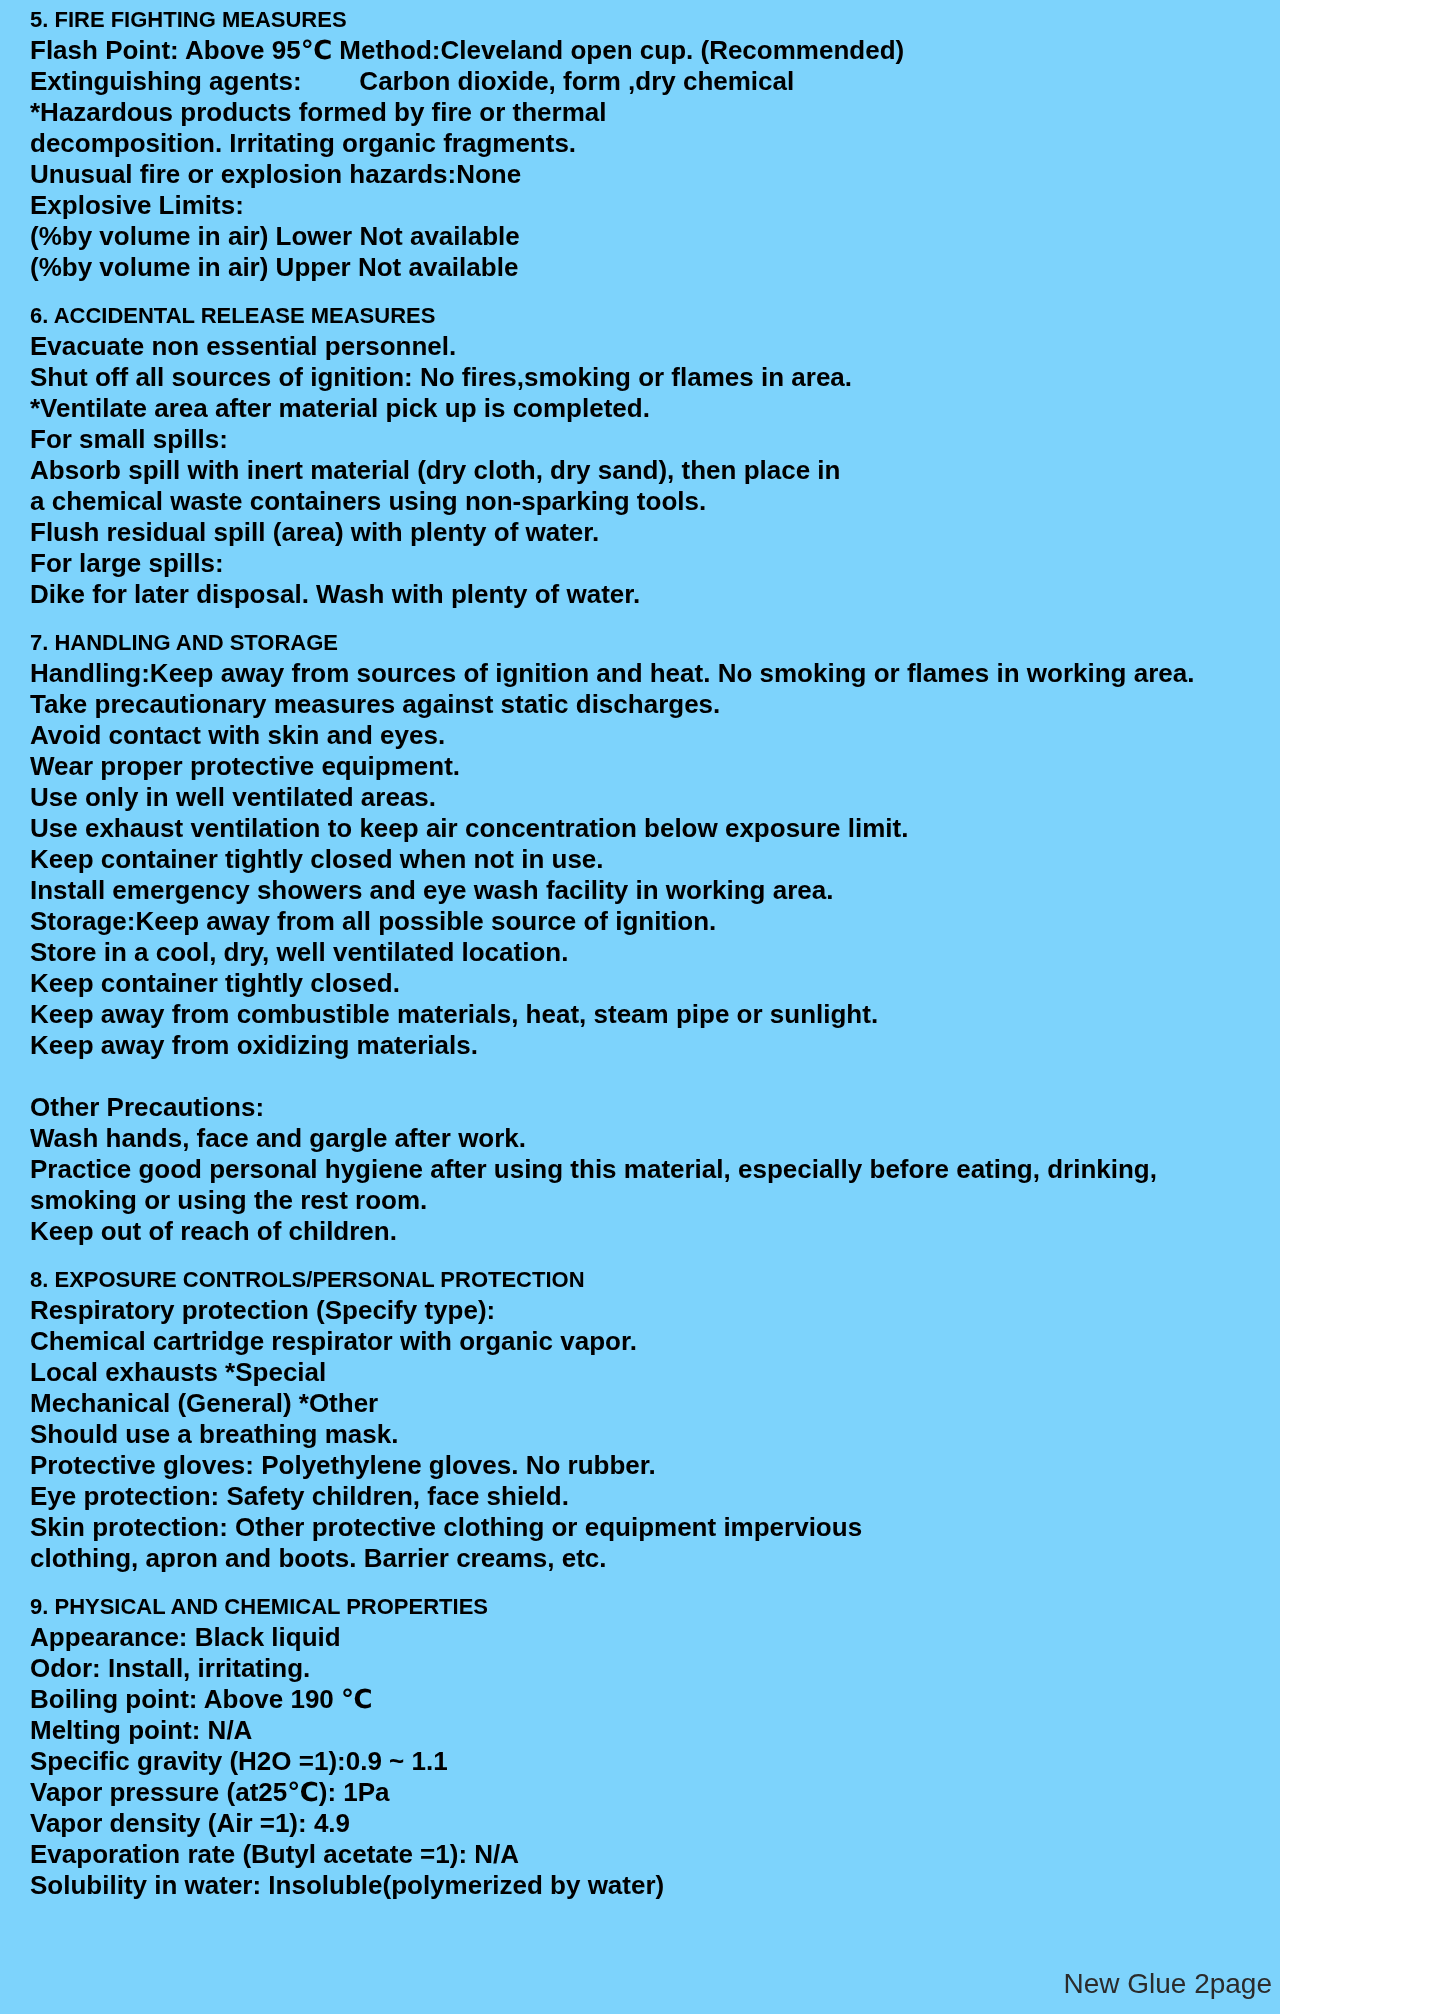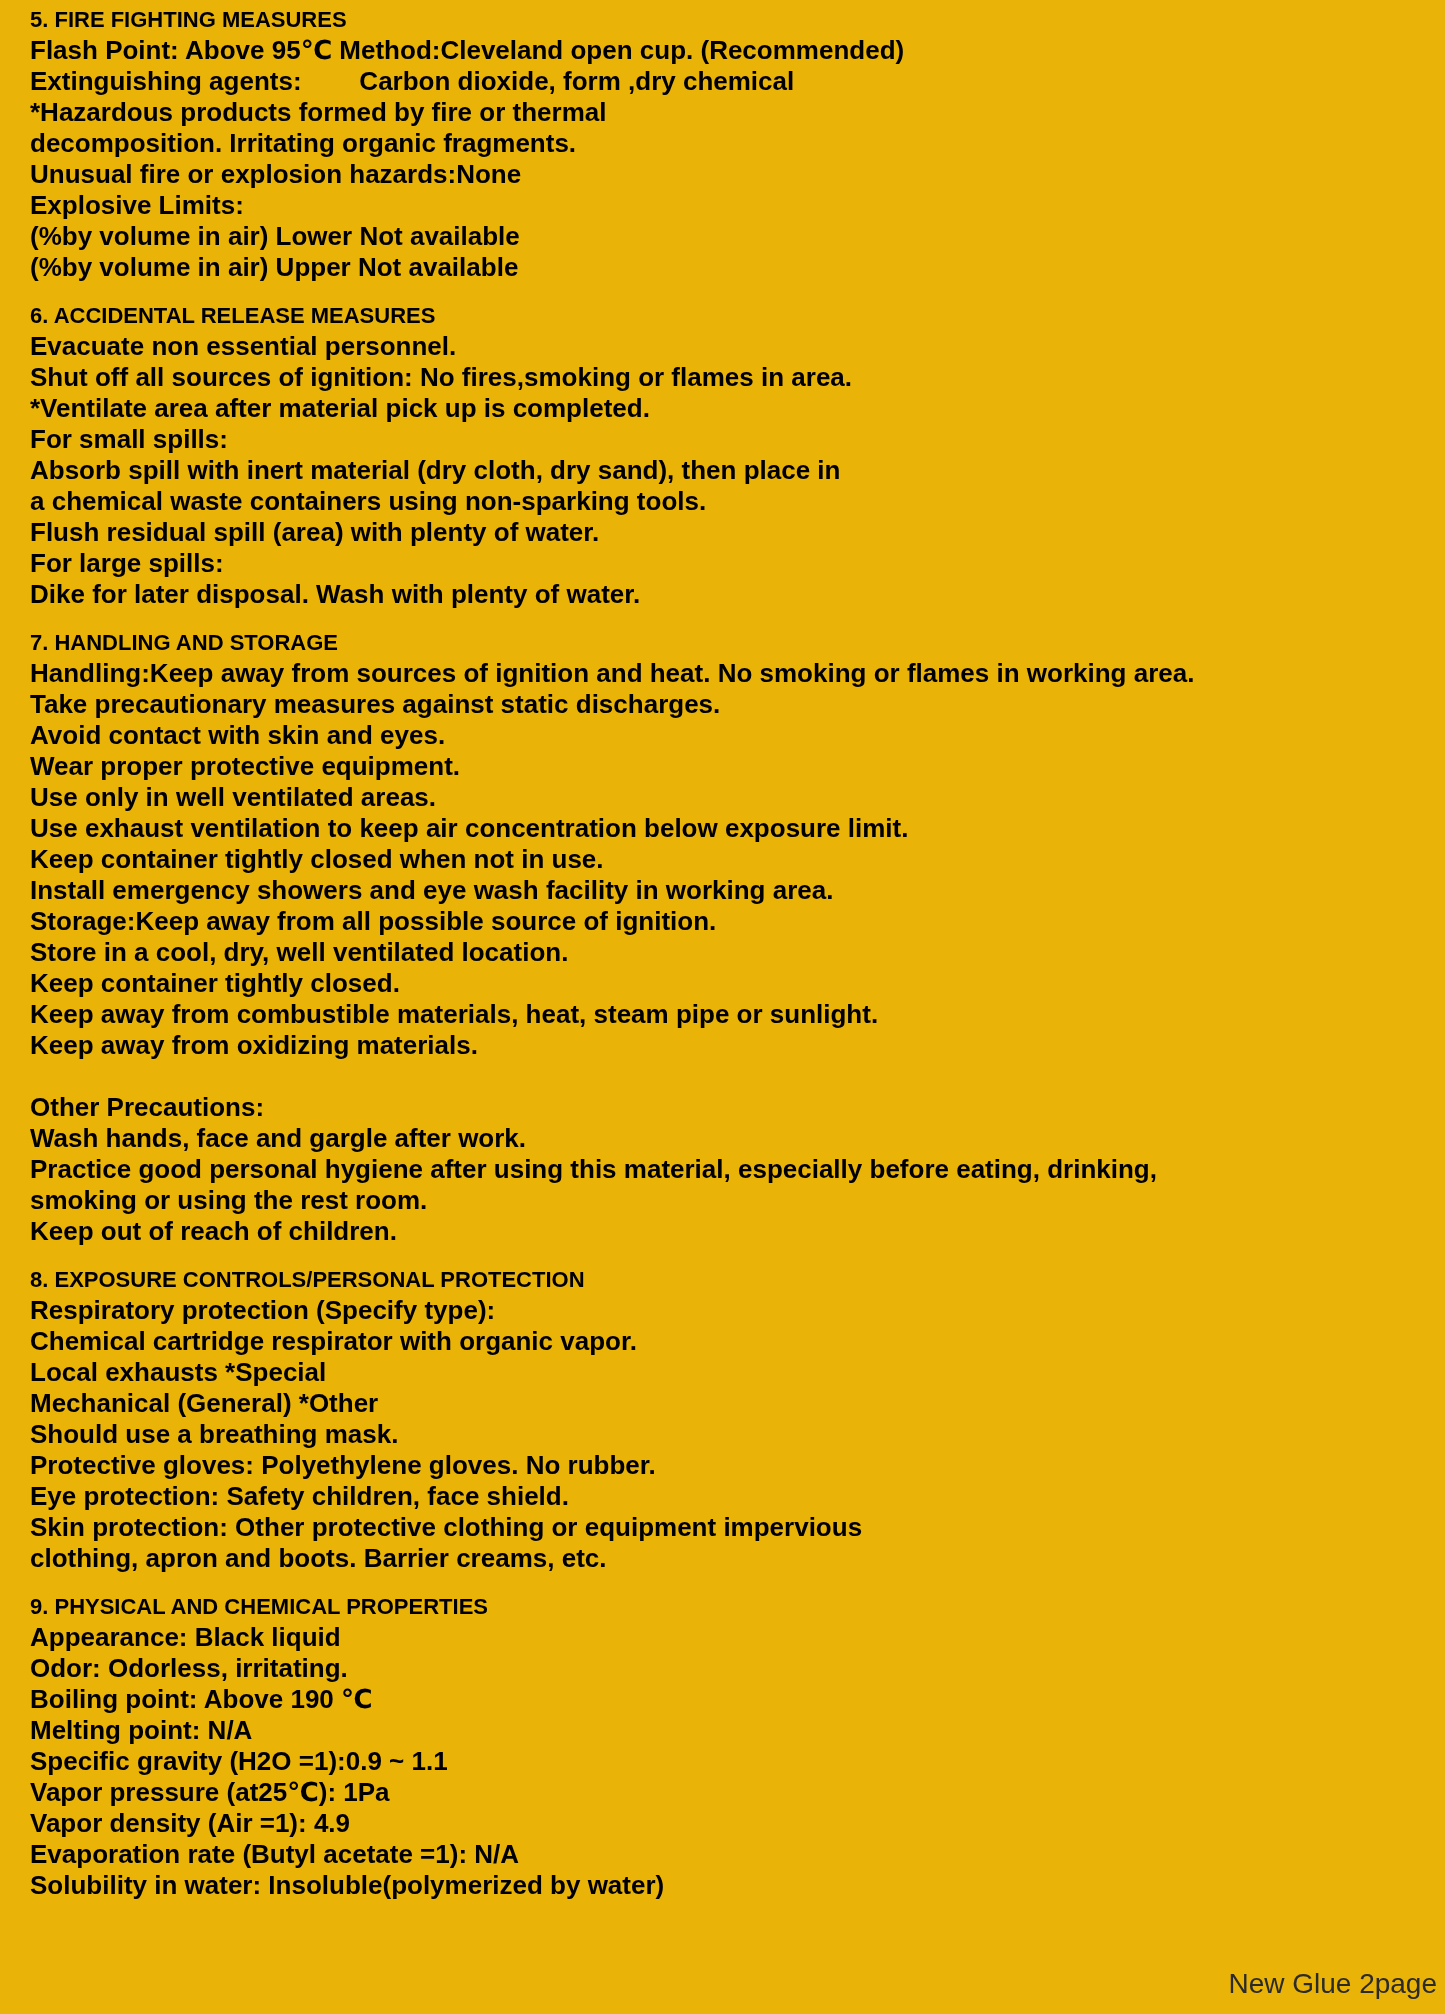--- a/index.html
+++ b/index.html
@@ -2,23 +2,23 @@
 <html><head>
 <meta charset="utf-8">
 <style>
   html, body {
     margin: 0;
     padding: 0;
     background: #ffffff;
   }
   .page {
     position: relative;
-    width: 1445px;
+    width: 1280px;
     height: 2014px;
-    background: #eab308;
+    background: #7dd3fc;
     font-family: "Liberation Sans", "DejaVu Sans", sans-serif;
     color: #000000;
     overflow: hidden;
     box-sizing: border-box;
     padding: 4px 20px 0 30px;
   }
   .doc-section {
     margin: 0;
   }
   .doc-section + .doc-section {
@@ -110,21 +110,21 @@
         <p class="doc-line">Mechanical (General) *Other</p>
         <p class="doc-line">Should use a breathing mask.</p>
         <p class="doc-line">Protective gloves: Polyethylene gloves. No rubber.</p>
         <p class="doc-line">Eye protection: Safety children, face shield.</p>
         <p class="doc-line">Skin protection: Other protective clothing or equipment impervious</p>
         <p class="doc-line">clothing, apron and boots. Barrier creams, etc.</p>
       </section>
       <section class="doc-section">
         <h2 class="section-heading">9. PHYSICAL AND CHEMICAL PROPERTIES</h2>
         <p class="doc-line">Appearance: Black liquid</p>
-        <p class="doc-line">Odor: Odorless, irritating.</p>
+        <p class="doc-line">Odor: Install, irritating.</p>
         <p class="doc-line">Boiling point: Above 190 ℃</p>
         <p class="doc-line">Melting point: N/A</p>
         <p class="doc-line">Specific gravity (H2O =1):0.9 ~ 1.1</p>
         <p class="doc-line">Vapor pressure (at25℃): 1Pa</p>
         <p class="doc-line">Vapor density (Air =1): 4.9</p>
         <p class="doc-line">Evaporation rate (Butyl acetate =1): N/A</p>
         <p class="doc-line">Solubility in water: Insoluble(polymerized by water)</p>
       </section>
     </div>
   <div class="page-footer">New Glue 2page</div>

